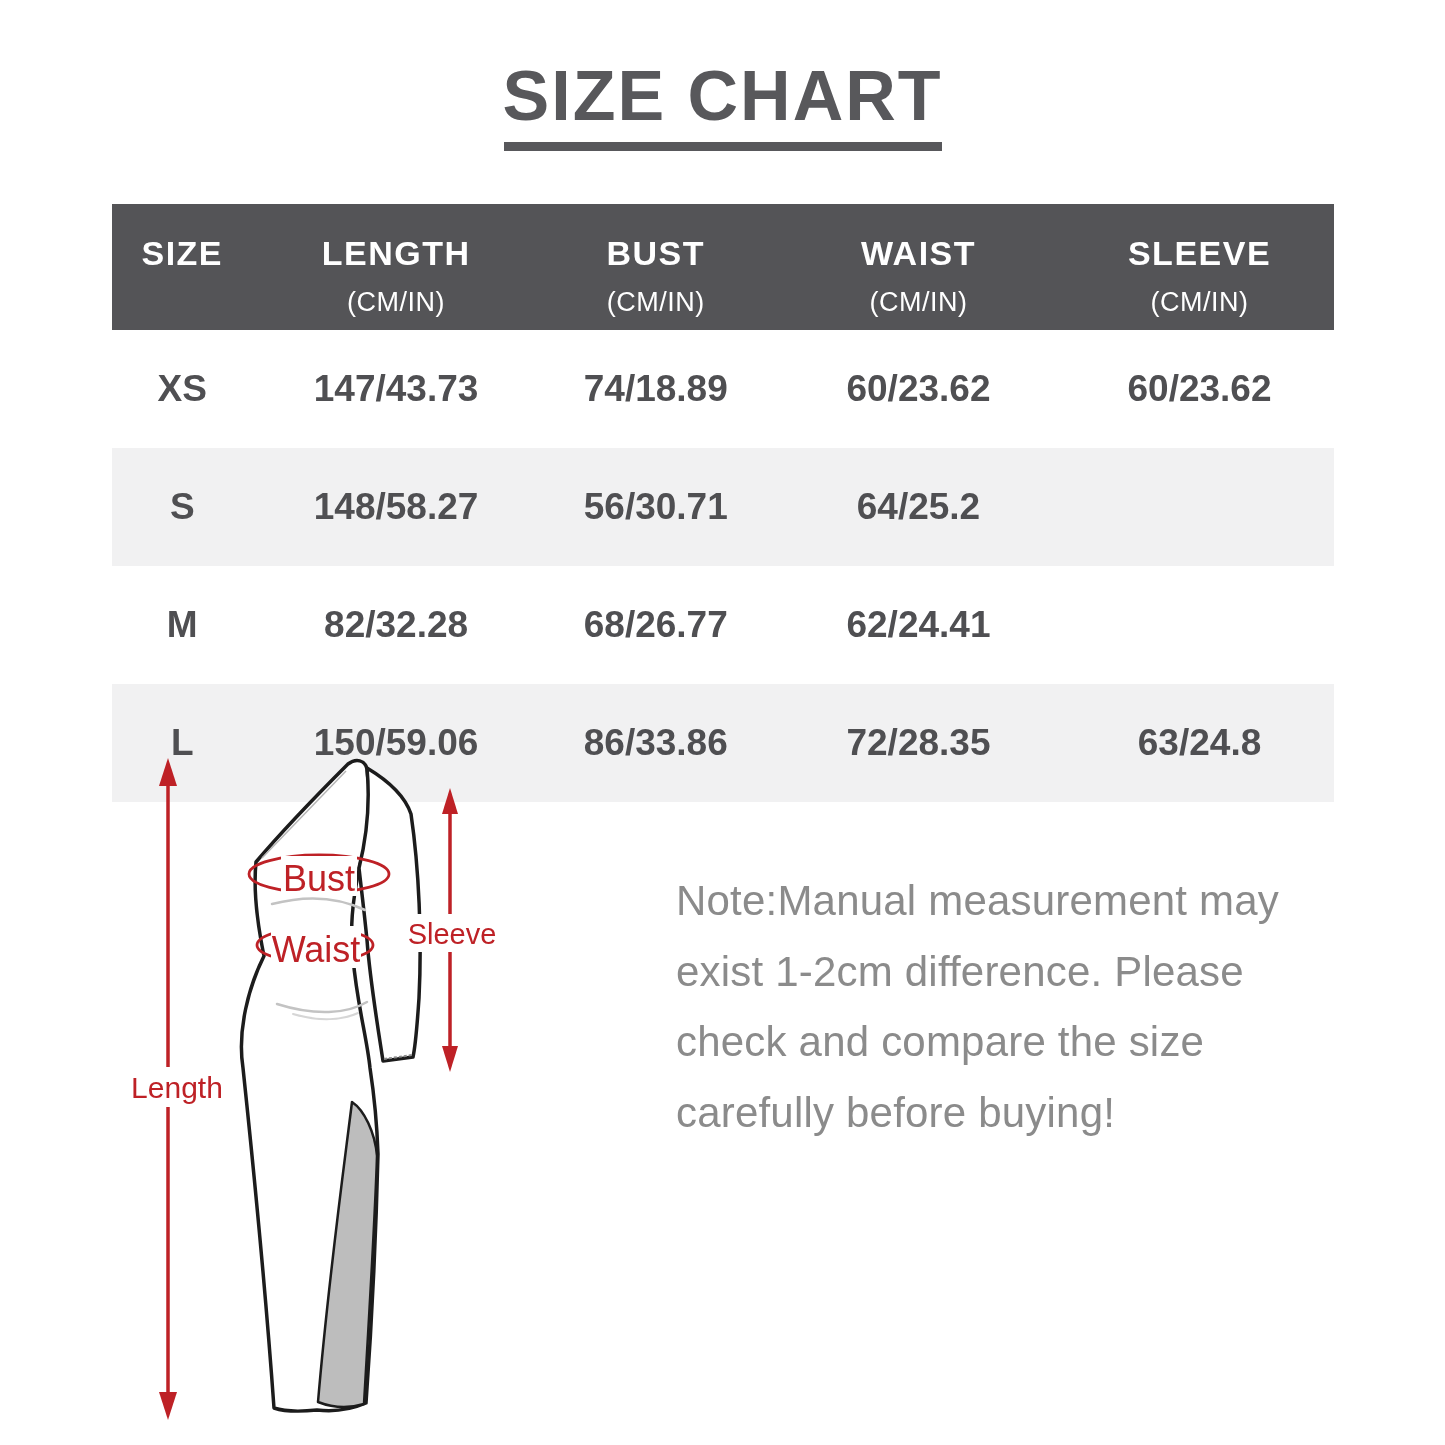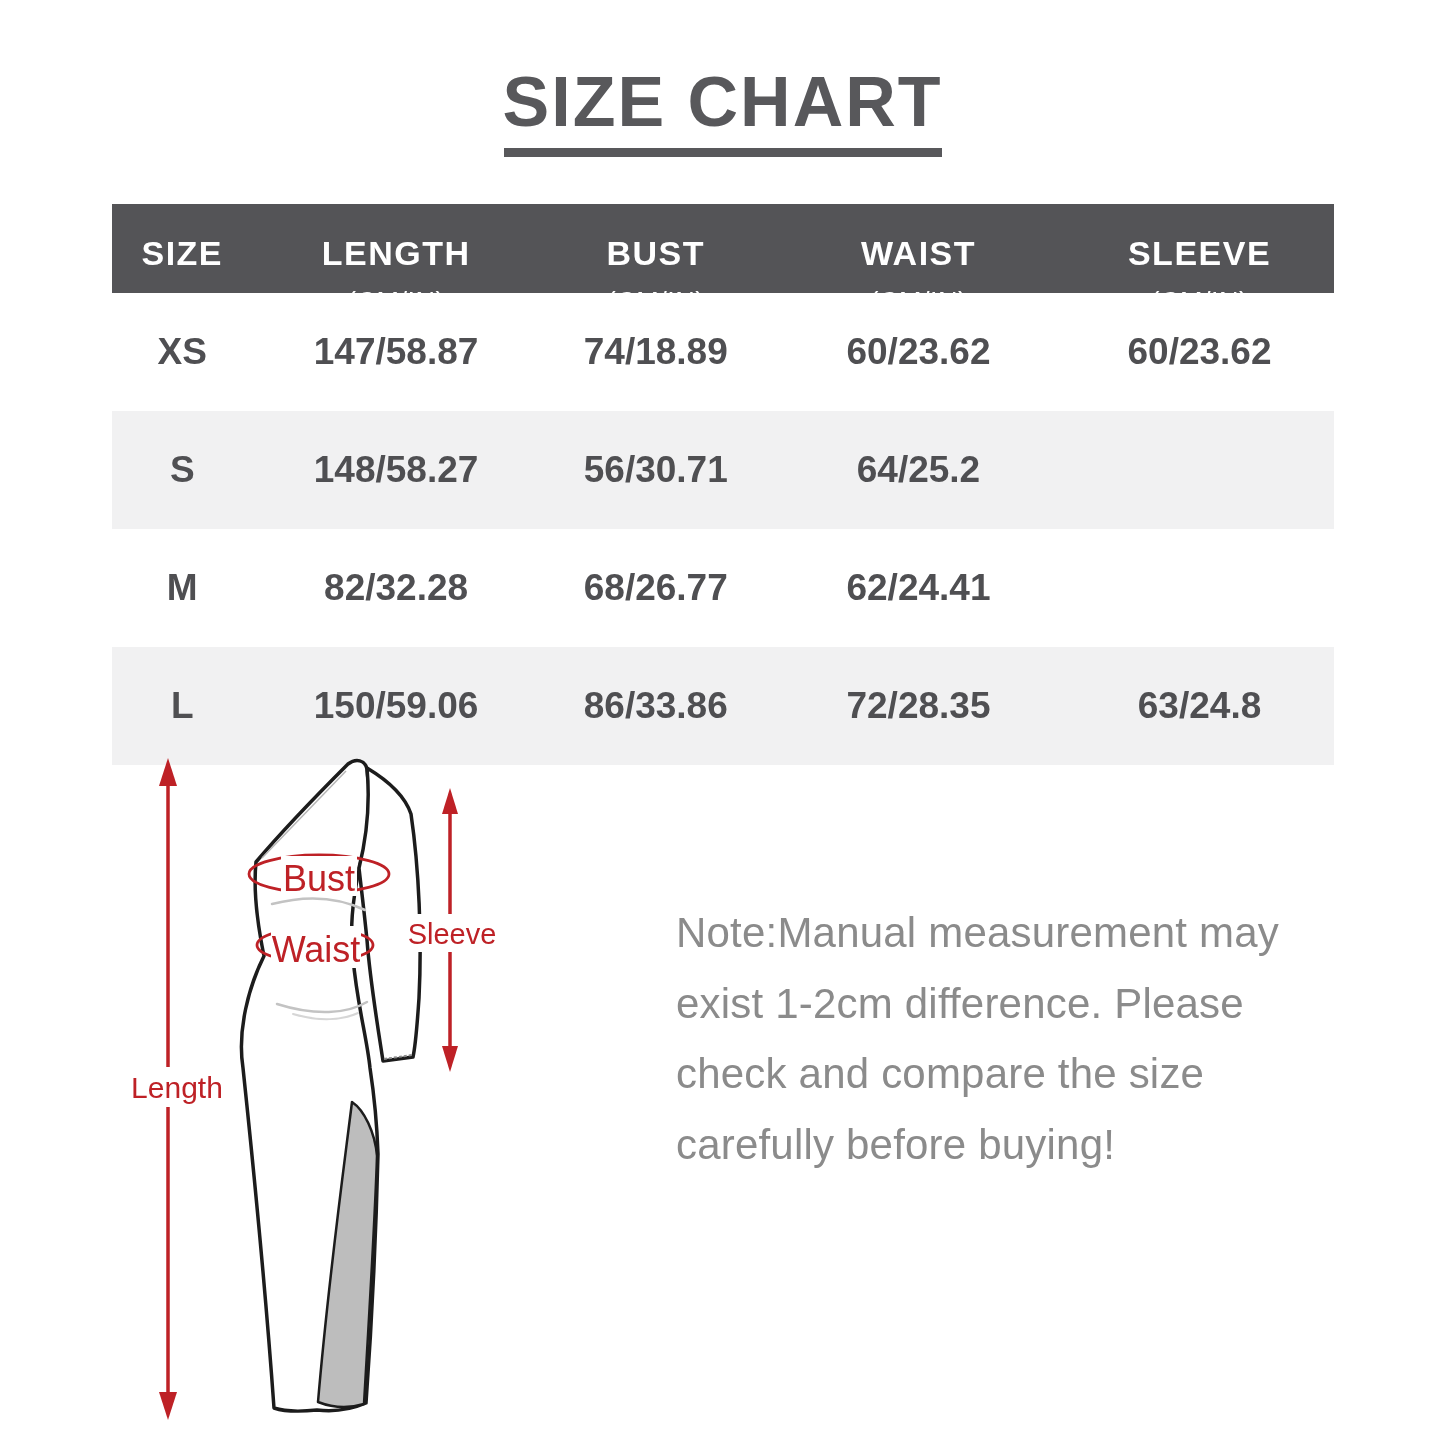--- a/index.html
+++ b/index.html
@@ -5,40 +5,40 @@
   * { margin: 0; padding: 0; box-sizing: border-box; }
   html, body { background: #ffffff; }
   body {
     font-family: "Liberation Sans", "DejaVu Sans", sans-serif;
     width: 1445px; height: 1445px;
     position: relative; overflow: hidden;
   }
   .page { position: absolute; inset: 0; width: 1445px; height: 1445px; background:#fff; }
 
   
-  .title-wrap { position: absolute; top: 62px; left: 0; width: 100%; text-align: center; }
+  .title-wrap { position: absolute; top: 56px; left: 0; width: 100%; text-align: center; }
   .title {
     display: inline-block;
     font-size: 70px; font-weight: bold; letter-spacing: 2px;
     color: #58585b;
   }
   .title-underline {
     width: 438px; height: 9px; background: #58585b;
     margin: 6px auto 0 auto;
   }
 
   
   .size-table { position: absolute; left: 112px; top: 204px; width: 1222px; }
   .t-grid {
     display: grid;
     grid-template-columns: 11.5% 23.5% 19% 24% 22%;
     width: 100%;
   }
   .thead {
-    background: #545457; color: #ffffff; height: 89px;
+    background: #545457; color: #ffffff; height: 126px;
   }
   .th {
     display: flex; flex-direction: column; align-items: center;
     padding-top: 31px;
   }
   .th .main { font-size: 34px; font-weight: bold; letter-spacing: 1.5px; line-height: 1.1; }
   .th .unit { font-size: 27px; font-weight: normal; margin-top: 15px; letter-spacing: 0.5px; }
   .trow { height: 118px; }
   .trow.alt { background: #f1f1f2; }
   .td {
@@ -46,21 +46,21 @@
     font-size: 37px; font-weight: bold; color: #4f4f52;
   }
 
   
   .diagram { position: absolute; left: 115px; top: 752px; width: 405px; height: 693px; }
   .diagram svg { display: block; width: 405px; height: 693px; }
   .red-label { font-family: "Liberation Sans", "DejaVu Sans", sans-serif; }
 
   
   .note {
-    position: absolute; left: 676px; top: 898px; width: 655px;
+    position: absolute; left: 676px; top: 866px; width: 655px;
     font-size: 42px; color: #8b8b8b; line-height: 1.68;
     letter-spacing: 0.2px;
   }
 </style>
 </head>
 <body>
 
 <div class="page">
 
   <div class="title-wrap">
@@ -87,21 +87,21 @@
         <span class="unit">(CM/IN)</span>
       </div>
       <div class="th">
         <span class="main">SLEEVE</span>
         <span class="unit">(CM/IN)</span>
       </div>
     </div>
 
     <div class="t-grid trow">
       <div class="td">XS</div>
-      <div class="td">147/58.87</div>
+      <div class="td">147/43.73</div>
       <div class="td">74/18.89</div>
       <div class="td">60/23.62</div>
       <div class="td">60/23.62</div>
     </div>
 
     <div class="t-grid trow alt">
       <div class="td">S</div>
       <div class="td">148/58.27</div>
       <div class="td">56/30.71</div>
       <div class="td">64/25.2</div>

